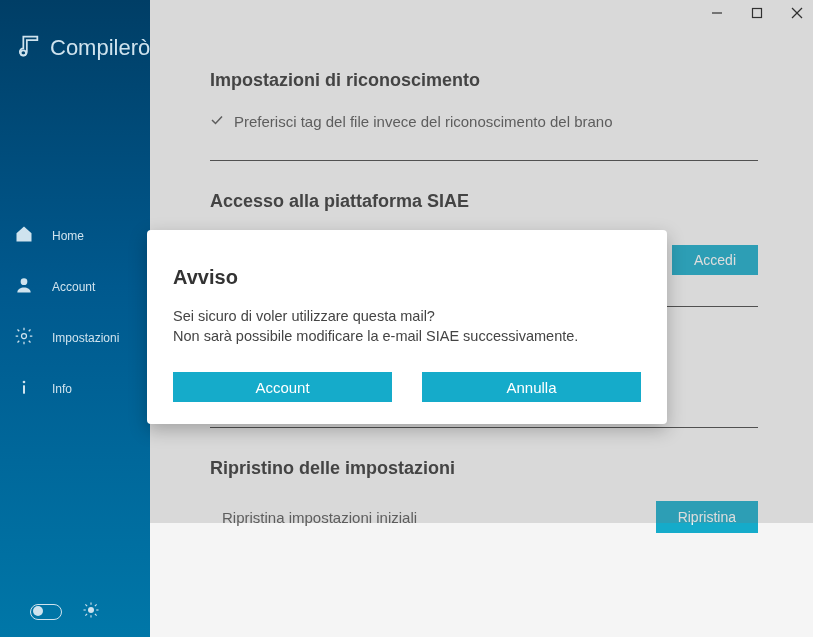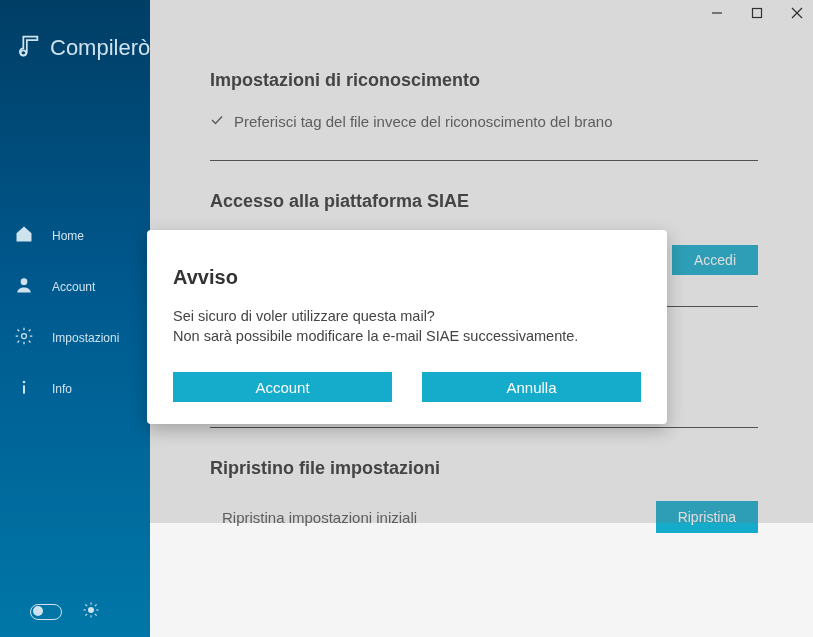--- a/index.html
+++ b/index.html
@@ -188,21 +188,21 @@
 
     <div class="section-title">Altre impostazioni</div>
     <div class="option-row">
       <span class="check-icon"><svg viewBox="0 0 14 14">
             <polyline points="2,7 5.5,10.5 12,3.5"></polyline>
           </svg></span>
       <span>Abilita vista dettagliata in Revisione Finale</span>
     </div>
     <hr class="divider">
 
-    <div class="section-title">Ripristino file impostazioni</div>
+    <div class="section-title">Ripristino delle impostazioni</div>
     <div class="reset-row">
       <span class="reset-text">Ripristina impostazioni iniziali</span>
       <button class="btn">Ripristina</button>
     </div>
 
   </div>
 
   <div class="scrim"></div>
 
   <div class="modal">

